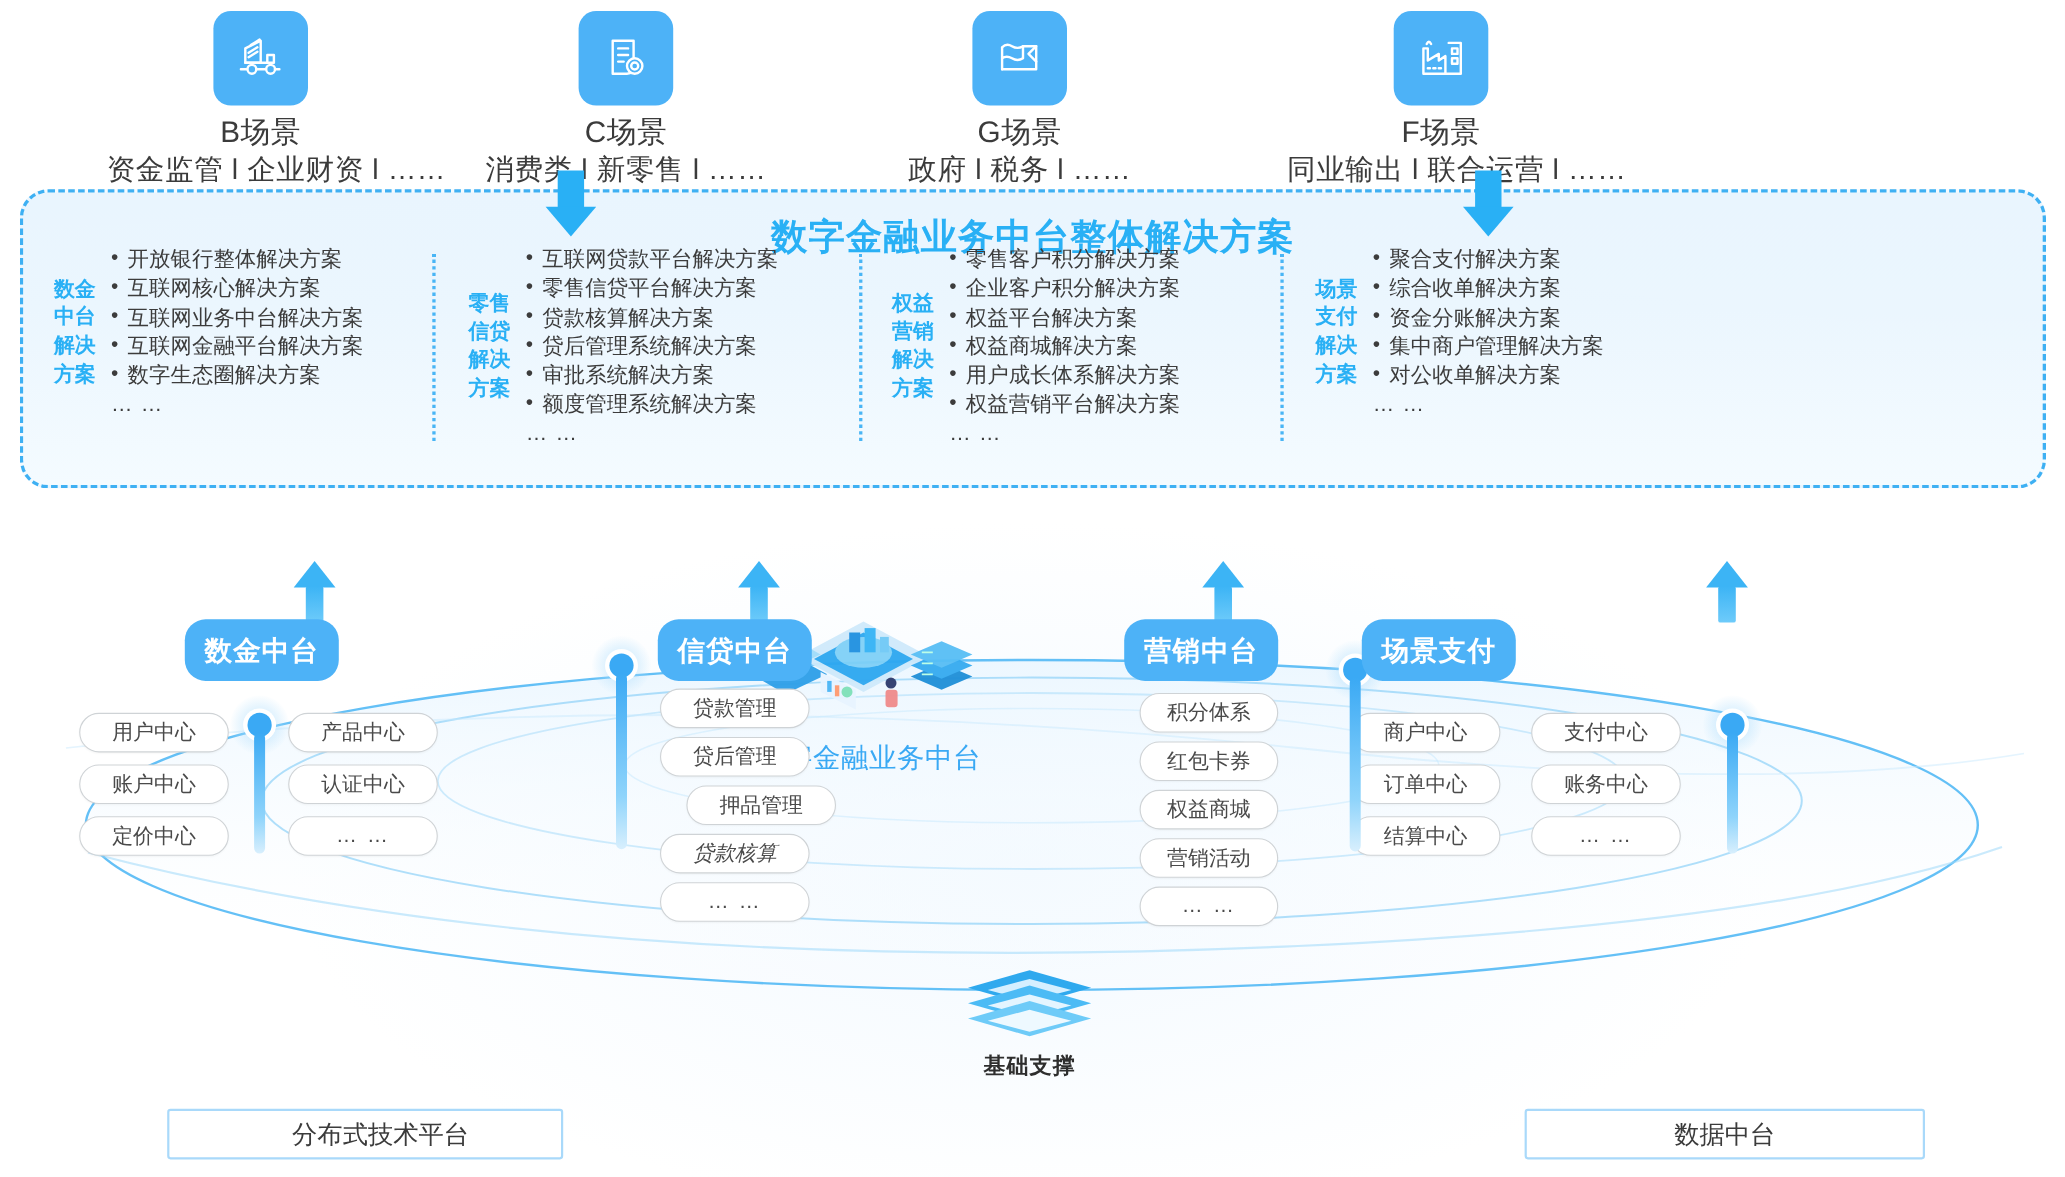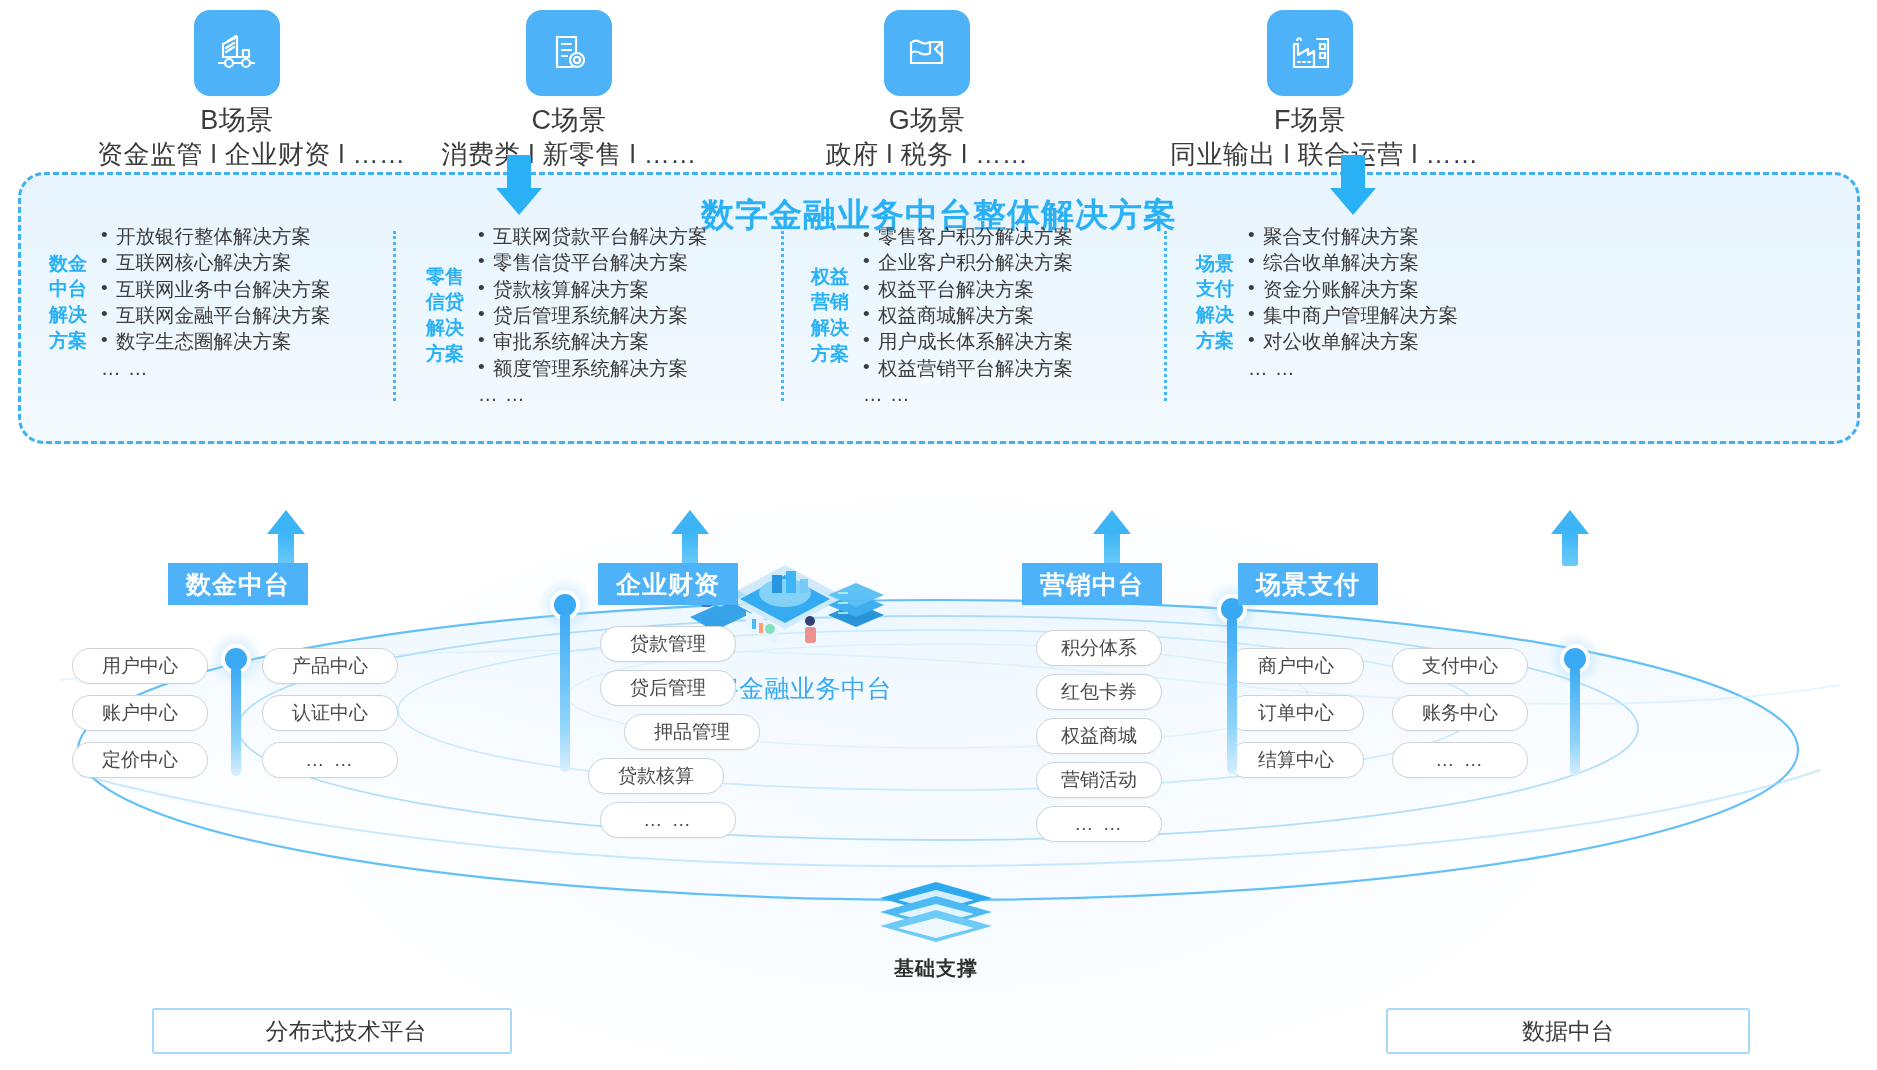--- a/index.html
+++ b/index.html
@@ -112,28 +112,29 @@
   }
   .up-arrow .shaft {
     position:absolute; left: 11px; top: 23px; width: 16px; height: 33px;
     background: linear-gradient(180deg,#3cb4f5,#6ecbfa);
     border-radius: 2px;
   }
 
   
   .plat {
     position: absolute;
-    height: 42px;
+    height: 56px;
     background: #4db2f7;
     color: #ffffff;
     font-size: 25px;
     font-weight: bold;
     display:flex; align-items:center; justify-content:center;
     letter-spacing: 1px;
     z-index: 7;
+    border-radius: 19px;
   }
 
   
   .pin { position:absolute; z-index: 4; }
   .pin .halo {
     position:absolute; left:0; top:0; width: 54px; height: 54px;
     border-radius: 50%;
     background: radial-gradient(circle, rgba(120,200,250,.45) 0%, rgba(175,222,252,.30) 45%, rgba(220,242,255,0) 72%);
   }
   .pin .ring {
@@ -415,31 +416,31 @@
       <div class="dot"></div>
     <div class="stem" style="height:110px;"></div>
   </div>
   <div class="chip" style="left:72px; top:648px; width:136px;">用户中心</div>
   <div class="chip" style="left:72px; top:695px; width:136px;">账户中心</div>
   <div class="chip" style="left:72px; top:742px; width:136px;">定价中心</div>
   <div class="chip" style="left:262px; top:648px; width:136px;">产品中心</div>
   <div class="chip" style="left:262px; top:695px; width:136px;">认证中心</div>
   <div class="chip ellip" style="left:262px; top:742px; width:136px;">… …</div>
 
-  <div class="plat" style="left:598px; top:563px; width:140px;">企业财资</div>
+  <div class="plat" style="left:598px; top:563px; width:140px;">信贷中台</div>
   <div class="pin" style="left:538px; top:578px;">
     <div class="halo"></div>
       <div class="ring"></div>
       <div class="dot"></div>
     <div class="stem" style="height:160px;"></div>
   </div>
   <div class="chip" style="left:600px; top:626px; width:136px;">贷款管理</div>
   <div class="chip" style="left:600px; top:670px; width:136px;">贷后管理</div>
   <div class="chip" style="left:624px; top:714px; width:136px;">押品管理</div>
-  <div class="chip" style="left:588px; top:758px; width:136px;">贷款核算</div>
+  <div class="chip" style="left:600px; top:758px; width:136px;font-style:italic;">贷款核算</div>
   <div class="chip ellip" style="left:600px; top:802px; width:136px;">… …</div>
 
   <div class="plat" style="left:1022px; top:563px; width:140px;">营销中台</div>
   <div class="pin" style="left:1205px; top:582px;">
     <div class="halo"></div>
       <div class="ring"></div>
       <div class="dot"></div>
     <div class="stem" style="height:158px;"></div>
   </div>
   <div class="chip" style="left:1036px; top:630px; width:126px;">积分体系</div>

